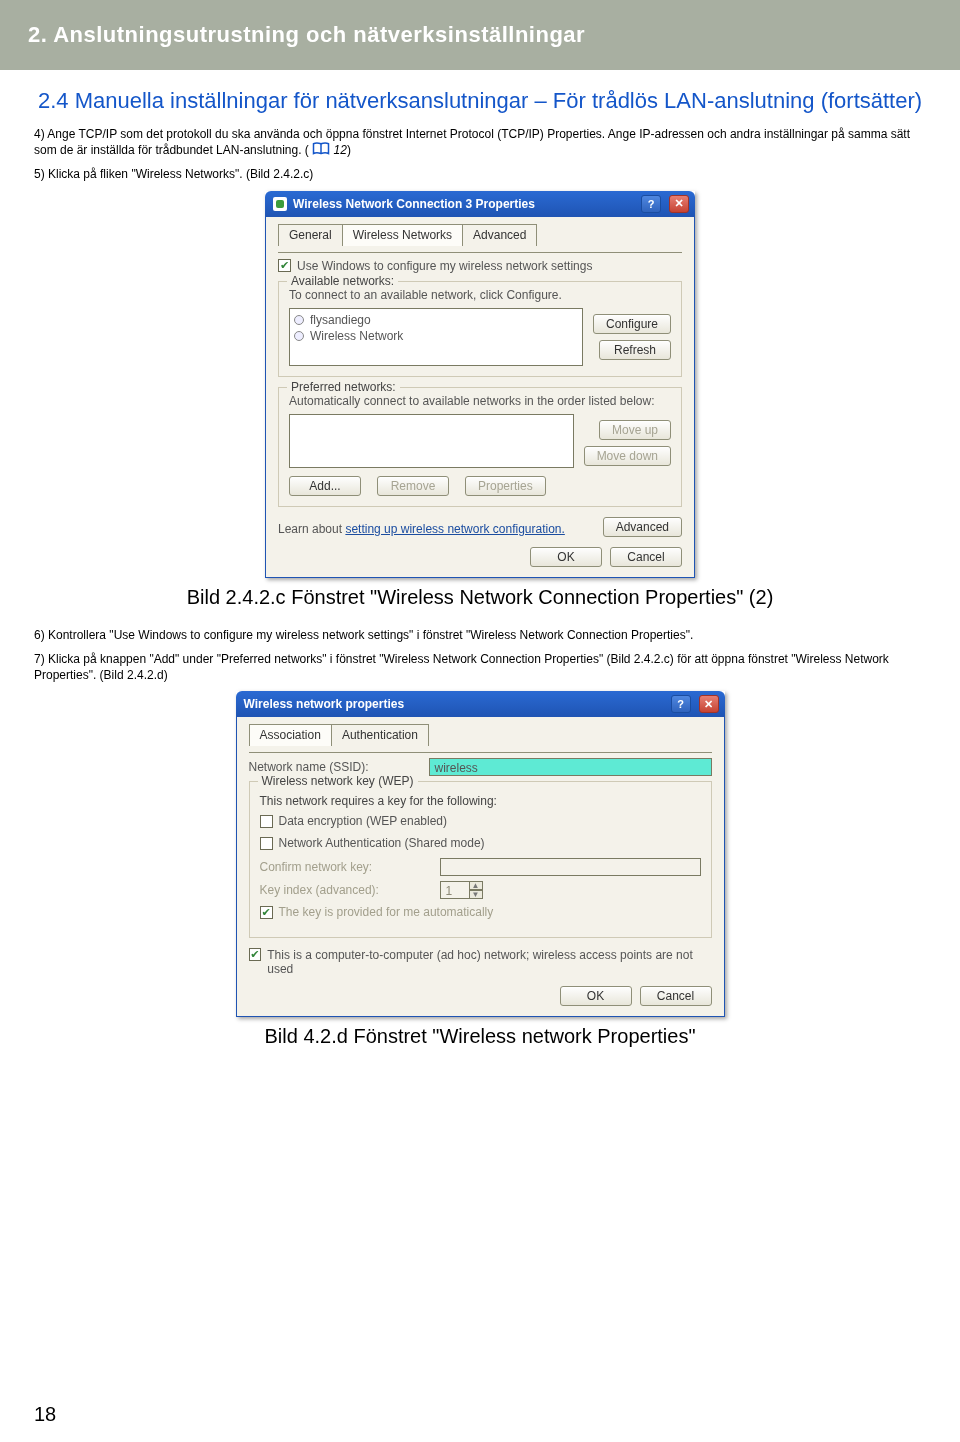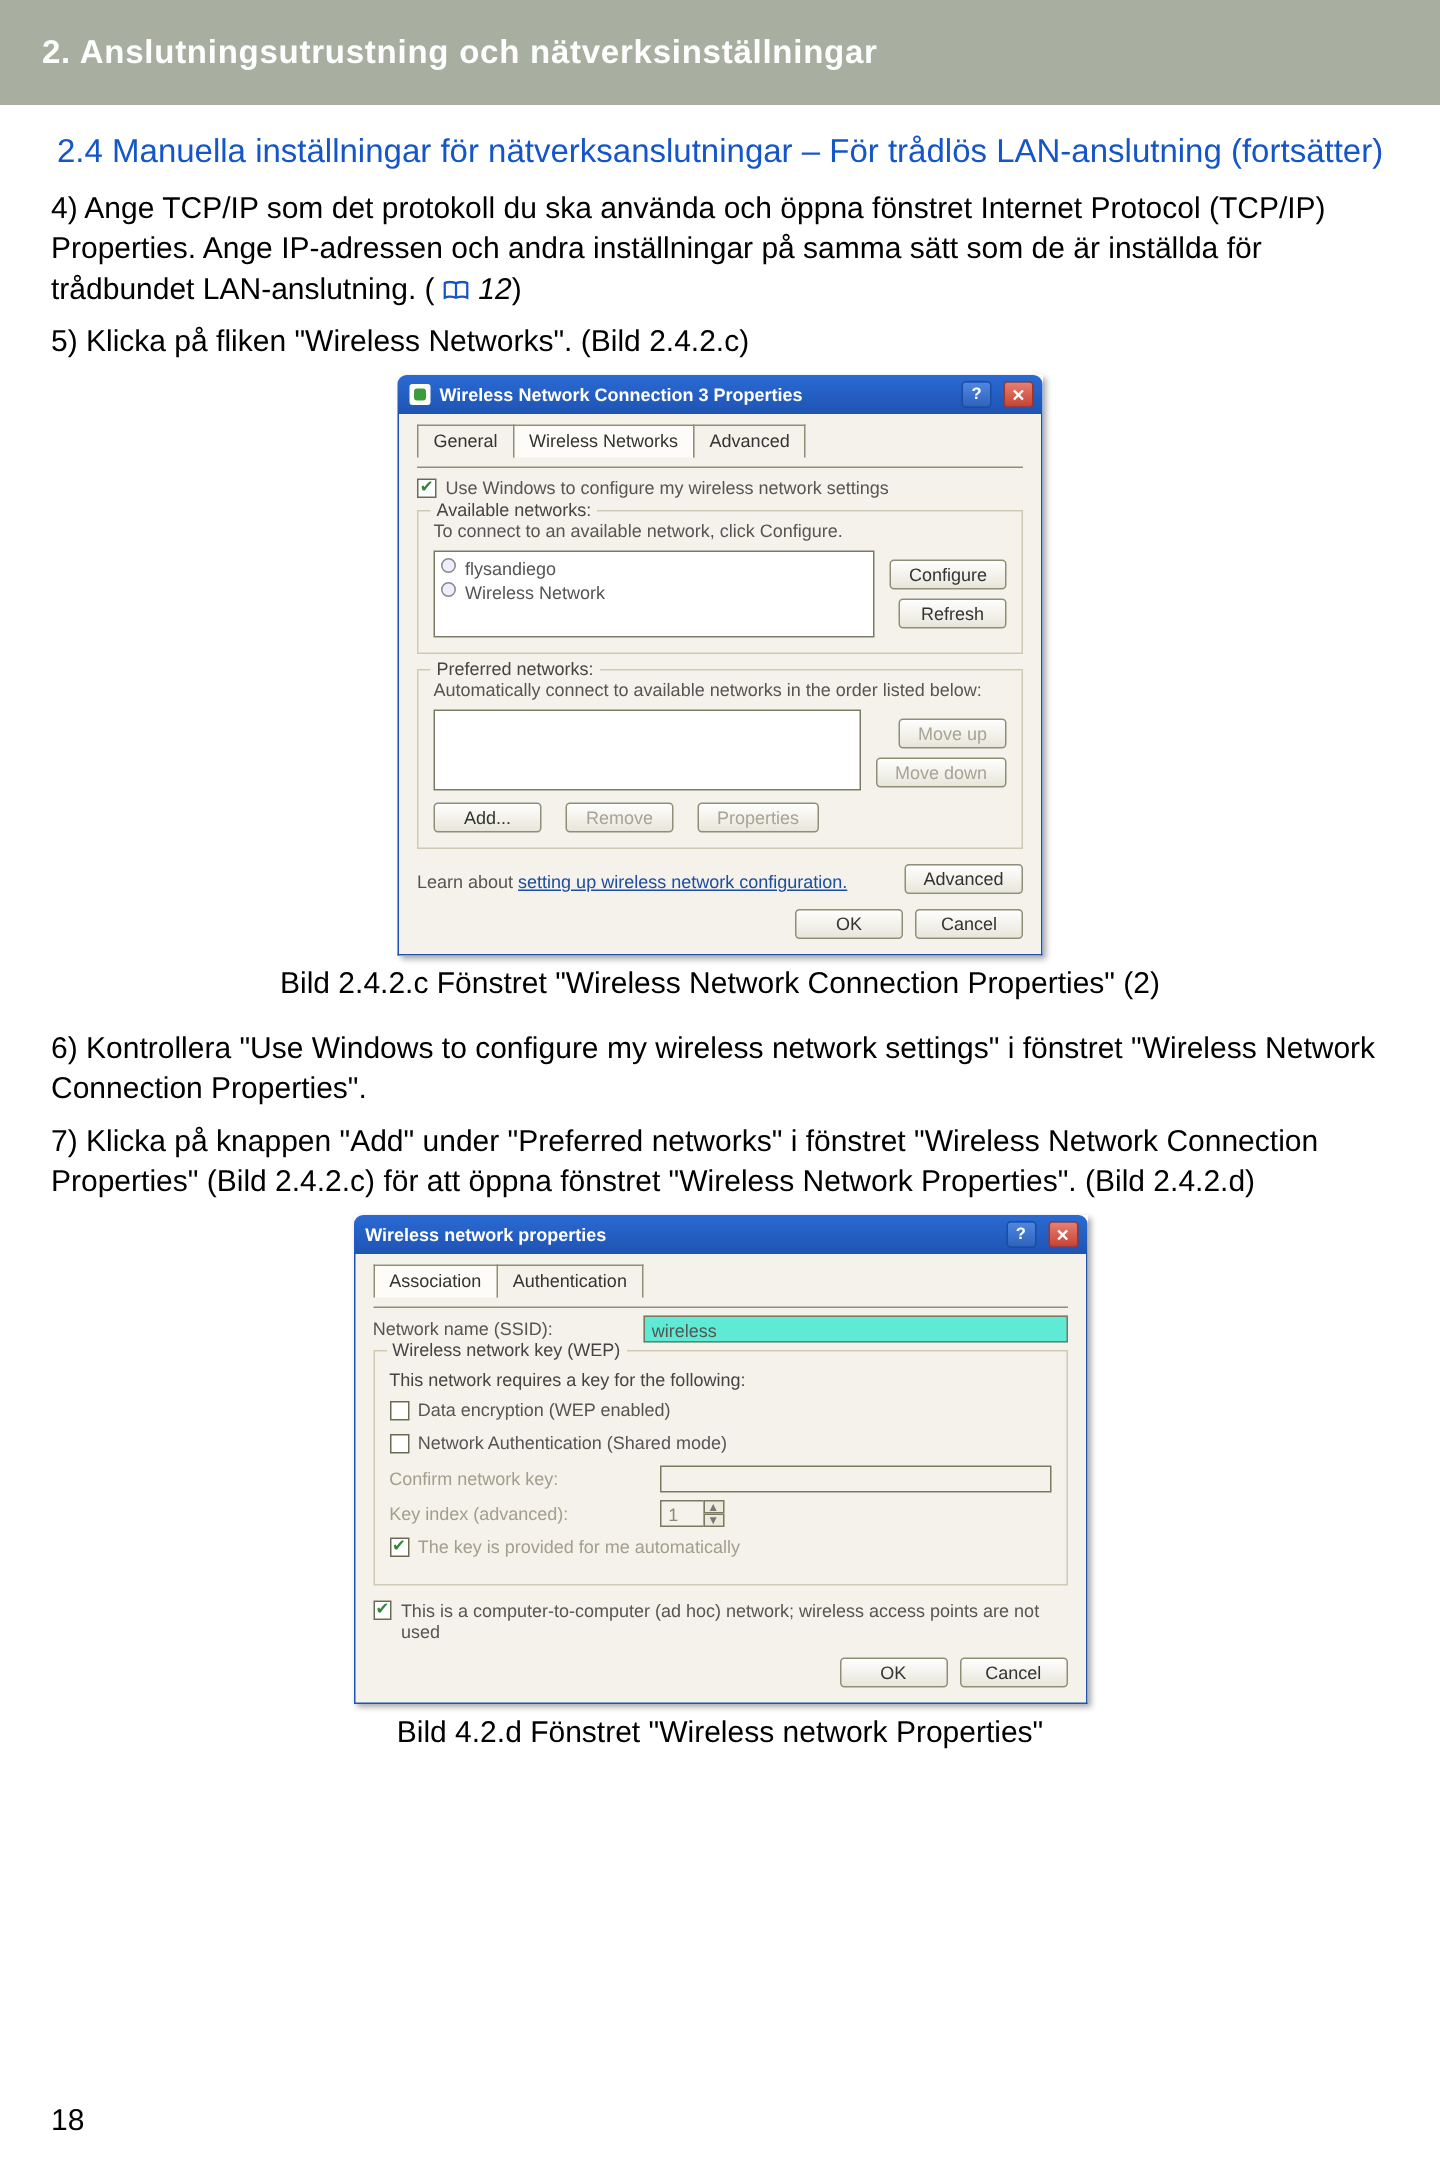--- a/index.html
+++ b/index.html
@@ -22,21 +22,21 @@
   }
   .content { padding: 18px 34px 0 34px; }
   .subhead {
     color: #1456c9;
     font-size: 22px;
     font-weight: normal;
     margin: 0 0 12px 0;
     padding-left: 4px;
   }
   .body-text {
-    font-size: 20px;
+    font-size: 12px;
     line-height: 1.35;
     margin: 0 0 8px 0;
   }
   .book-icon { display: inline-block; width: 18px; height: 14px; vertical-align: -2px; }
   .caption { text-align: center; font-size: 20px; margin: 8px 0 18px 0; }
   .page-num { position: absolute; left: 34px; bottom: 16px; font-size: 20px; }
 
   
   .dialog {
     width: 430px;
@@ -93,21 +93,21 @@
   .chk-row { display:flex; align-items:center; gap:6px; margin:6px 0 8px 0; color:#555; }
   .chk { width:13px; height:13px; border:1px solid #6a6a53; background:#fff; display:inline-flex; align-items:center; justify-content:center; }
   .chk .mark { font-size:11px; line-height:1; color:#32853a; }
 
   .fieldset { border:1px solid #cfcab6; padding:6px 10px 10px 10px; margin:0 0 10px 0; position:relative; }
   .fieldset .legend { position:absolute; top:-8px; left:8px; background:#f4f2ea; padding:0 4px; color:#444; }
   .instr { color:#555; margin-bottom:6px; }
   .listbox {
     background:#fff; border:1px solid #7a7a62; height:58px; padding:3px 4px; color:#555;
   }
-  .listitem { display:flex; gap:6px; padding:1px 0; }
+  .listitem { display:flex; align-items:center; gap:6px; padding:1px 0; }
   .netdot { width:10px; height:10px; border-radius:50%; border:1px solid #888; background:#eef; display:inline-block; }
   .side-btns { display:flex; flex-direction:column; gap:6px; align-items:flex-end; margin-top:6px; float:right; }
   .row-btns { display:flex; gap:16px; margin-top:8px; }
 
   .xp-btn {
     border:1px solid #8f8f78;
     background: linear-gradient(#fefefe,#e8e6da);
     padding:2px 12px;
     border-radius:3px;
     color:#333;

